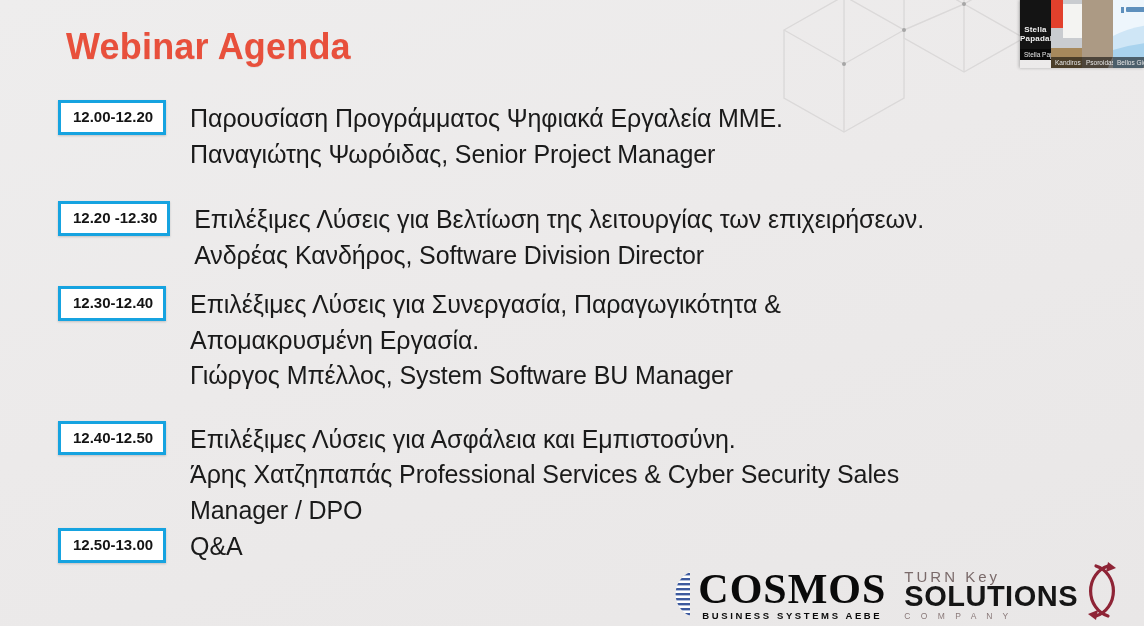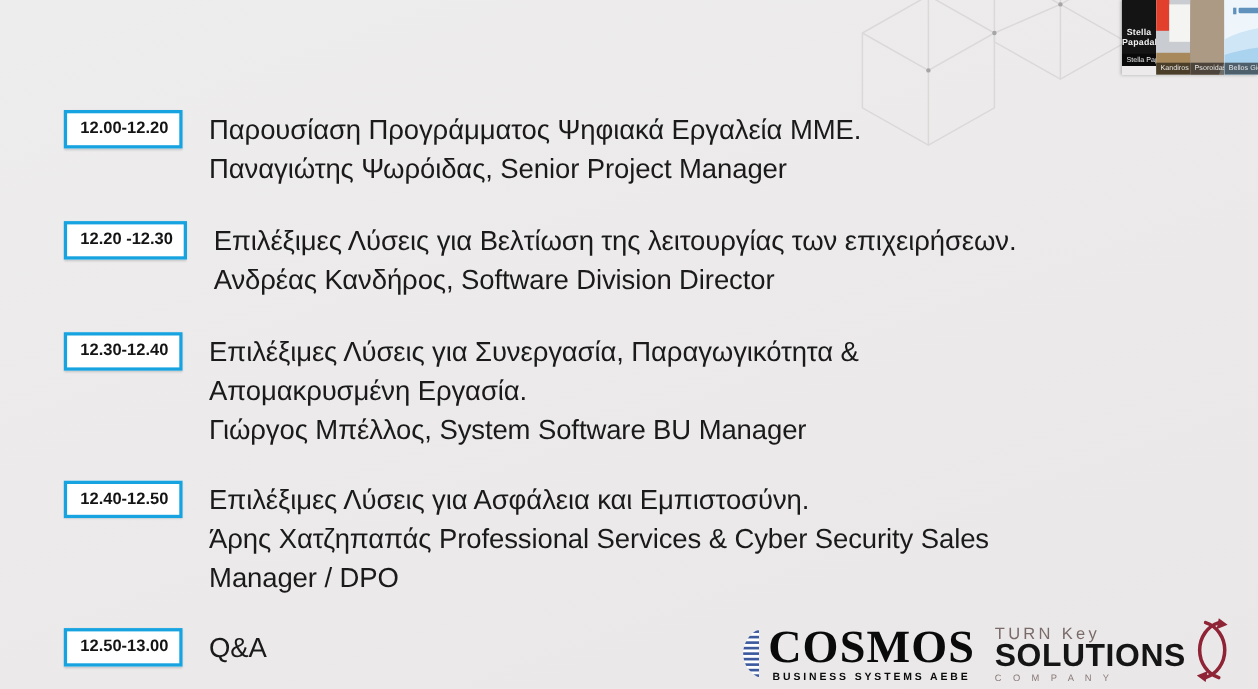--- a/index.html
+++ b/index.html
@@ -105,43 +105,44 @@
     <g fill="#f26a4a" opacity=".9">
       <path d="M300 0 L314 8 L314 76 L300 68 Z"></path>
     </g>
     <g fill="#9a9a9a">
       <circle cx="120" cy="94" r="2"></circle>
         <circle cx="180" cy="60" r="2"></circle>
       <circle cx="240" cy="34" r="2"></circle>
     </g>
   </svg>
 
+  <div id="title">Webinar Agenda</div>
 
   <div id="agenda">
 
     <div class="row" style="margin-bottom:29px;">
       <div class="time-box">12.00-12.20</div>
       <div class="desc">Παρουσίαση Προγράμματος Ψηφιακά Εργαλεία ΜΜΕ.
 Παναγιώτης Ψωρόιδας, Senior Project Manager</div>
     </div>
 
-    <div class="row" style="margin-bottom:29px;">
+    <div class="row" style="margin-bottom:13px;">
       <div class="time-box">12.20 -12.30</div>
       <div class="desc">Επιλέξιμες Λύσεις για Βελτίωση της λειτουργίας των επιχειρήσεων.
 Ανδρέας Κανδήρος, Software Division Director</div>
     </div>
 
     <div class="row" style="margin-bottom:27px;">
       <div class="time-box">12.30-12.40</div>
       <div class="desc">Επιλέξιμες Λύσεις για Συνεργασία, Παραγωγικότητα &amp;
 Απομακρυσμένη Εργασία.
 Γιώργος Μπέλλος, System Software BU Manager</div>
     </div>
 
-    <div class="row" style="margin-bottom:27px;">
+    <div class="row" style="">
       <div class="time-box">12.40-12.50</div>
       <div class="desc">Επιλέξιμες Λύσεις για Ασφάλεια και Εμπιστοσύνη.
 Άρης Χατζηπαπάς  Professional Services &amp; Cyber Security Sales
 Manager / DPO</div>
     </div>
 
     <div class="row">
       <div class="time-box">12.50-13.00</div>
       <div class="desc">Q&amp;A</div>
     </div>

